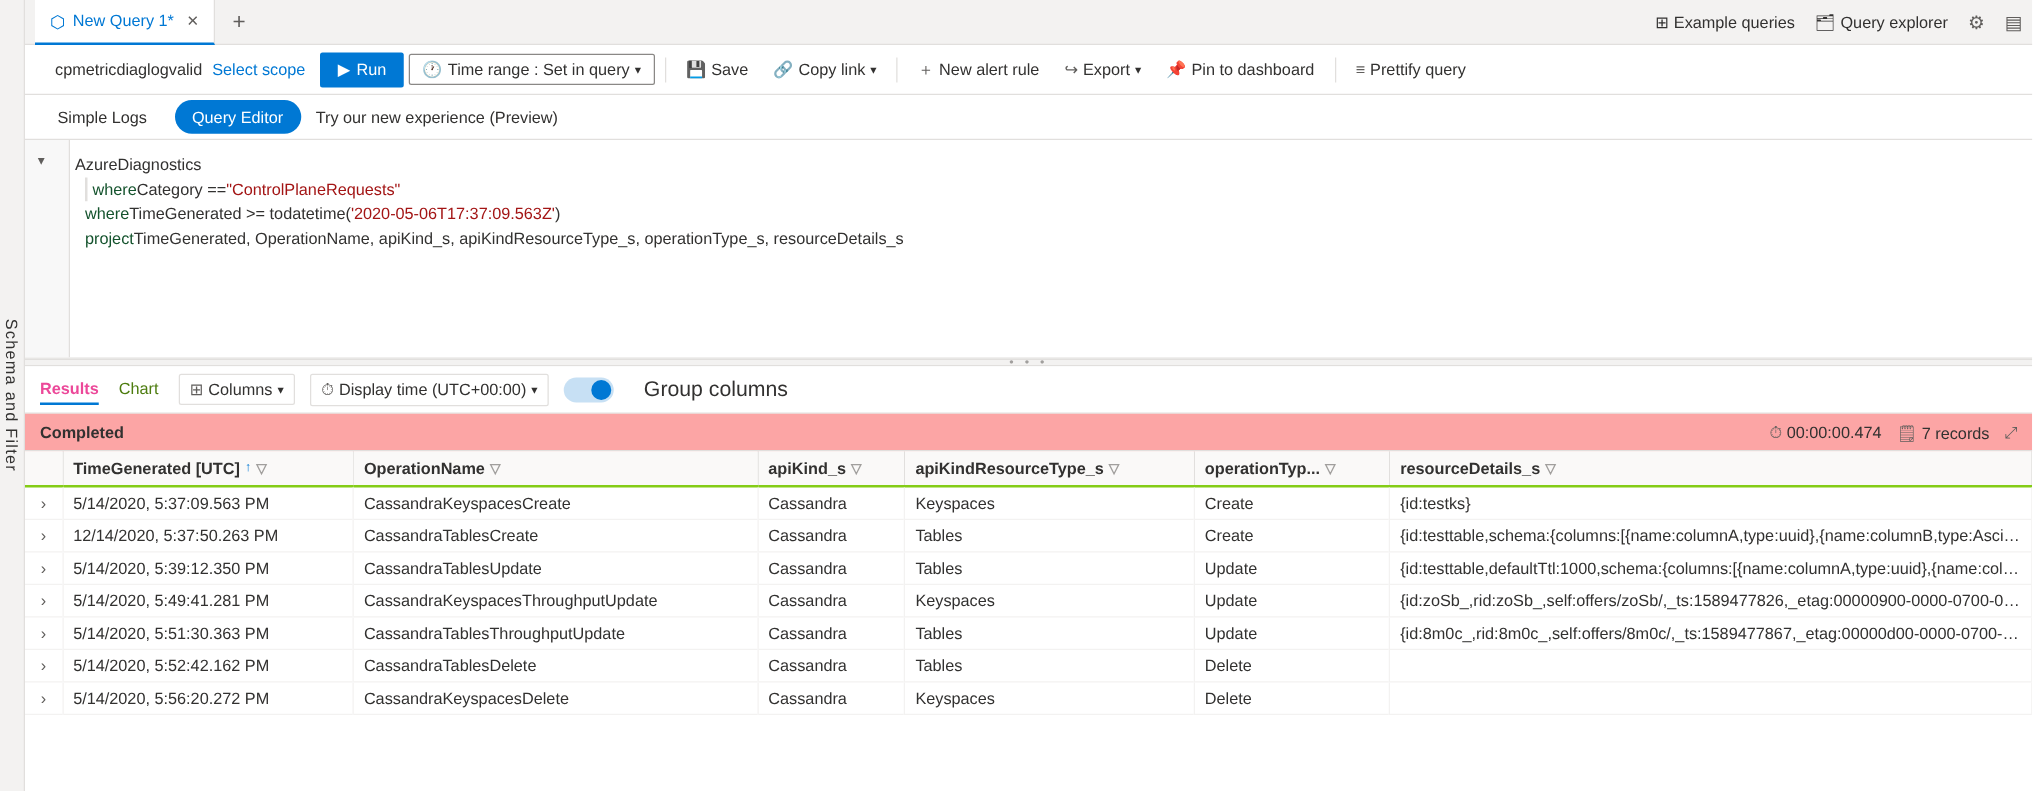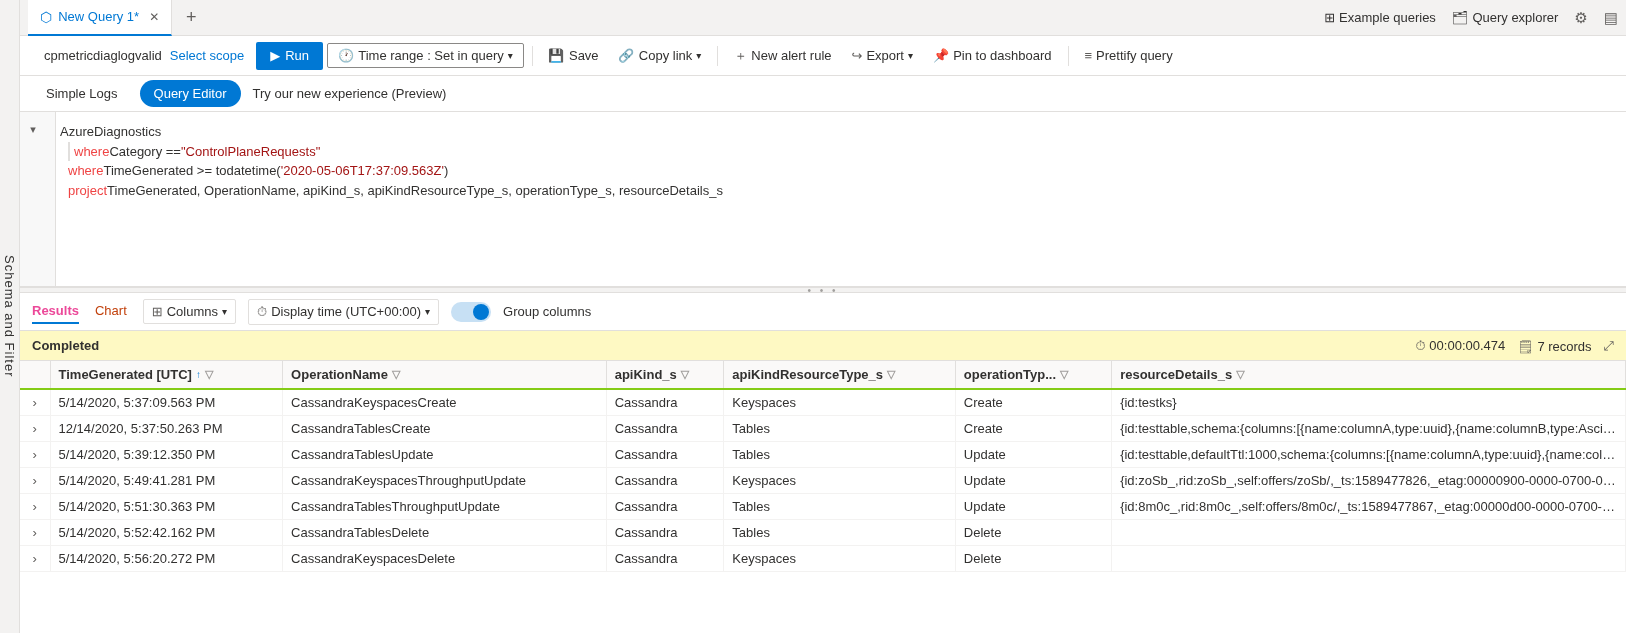--- a/index.html
+++ b/index.html
@@ -26,39 +26,39 @@
 
     
     .subtab-bar { display: flex; align-items: center; height: 36px; padding: 0 12px; border-bottom: 1px solid #e1dfdd; background: #fff; gap: 8px; }
     .subtab { padding: 6px 14px; cursor: pointer; border-radius: 2px; font-size: 13px; color: #323130; }
     .subtab.active { background: #0078d4; color: #fff; border-radius: 14px; }
     .subtab-preview { color: #323130; font-size: 13px; cursor: pointer; margin-left: 4px; }
     .editor-area { flex: 0 0 200px; padding: 10px 12px 10px 36px; background: #fff; border-bottom: 1px solid #e1dfdd; position: relative; font-family: 'Consolas', 'Courier New', monospace; font-size: 13px; line-height: 1.5; overflow: auto; }
     .editor-gutter { position: absolute; left: 0; top: 0; width: 36px; background: #f8f8f8; height: 100%; border-right: 1px solid #e1dfdd; }
     .collapse-btn { position: absolute; left: 6px; top: 10px; width: 14px; height: 14px; display: flex; align-items: center; justify-content: center; cursor: pointer; color: #605e5c; font-size: 11px; }
     .code-line { display: flex; align-items: baseline; }
-    .kw-blue { color: #ef4444; }
+    .kw-blue { color: #14532d; }
     .kw-string { color: #a31515; }
     .kw-grey { color: #323130; }
     .resizer { height: 6px; background: #f3f2f1; border-top: 1px solid #e1dfdd; border-bottom: 1px solid #e1dfdd; display: flex; align-items: center; justify-content: center; cursor: row-resize; }
     .resizer-dots { color: #a19f9d; letter-spacing: 3px; font-size: 10px; }
 
     
     .results-area { flex: 1; display: flex; flex-direction: column; overflow: hidden; }
     .results-toolbar { display: flex; align-items: center; height: 38px; padding: 0 12px; border-bottom: 1px solid #e1dfdd; gap: 12px; background: #fff; }
-    .results-tab { padding: 4px 0; font-size: 13px; cursor: pointer; color: #c2410c; border-bottom: 2px solid transparent; margin-right: 4px; }
+    .results-tab { padding: 4px 0; font-size: 13px; cursor: pointer; color: #4d7c0f; border-bottom: 2px solid transparent; margin-right: 4px; }
     .results-tab.active { color: #ec4899; border-bottom: 2px solid #0078d4; font-weight: 600; }
     .columns-btn { display: flex; align-items: center; gap: 4px; padding: 4px 8px; border: 1px solid #e1dfdd; cursor: pointer; font-size: 13px; border-radius: 2px; }
     .display-time-btn { display: flex; align-items: center; gap: 4px; padding: 4px 8px; border: 1px solid #e1dfdd; cursor: pointer; font-size: 13px; border-radius: 2px; }
     .toggle { width: 40px; height: 20px; background: #c7e0f4; border-radius: 10px; position: relative; cursor: pointer; }
     .toggle-thumb { width: 16px; height: 16px; background: #0078d4; border-radius: 50%; position: absolute; top: 2px; left: 22px; transition: left 0.2s; }
-    .group-columns { font-size: 13px; color: #323130; }
-
-    
-    .status-bar { display: flex; align-items: center; height: 30px; padding: 0 12px; background: #fef9c3; border-bottom: 1px solid #e1dfdd; }
+    .group-columns { font-size: 17px; color: #323130; margin-left: 12px; }
+
+    
+    .status-bar { display: flex; align-items: center; height: 30px; padding: 0 12px; background: #fca5a5; border-bottom: 1px solid #e1dfdd; }
     .status-completed { font-weight: 600; font-size: 13px; }
     .status-right { margin-left: auto; display: flex; align-items: flex-end; gap: 12px; font-size: 13px; color: #323130; }
     .expand-icon { cursor: pointer; color: #605e5c; }
 
     
     .table-container { flex: 1; overflow: auto; }
     table { width: 100%; border-collapse: collapse; font-size: 12px; }
     thead th { background: #faf9f8; border-bottom: 2px solid #84cc16; border-right: 1px solid #e1dfdd; padding: 6px 8px; text-align: left; font-weight: 600; white-space: nowrap; color: #323130; position: sticky; top: 0; z-index: 1; }
     thead th .th-inner { display: flex; align-items: center; gap: 4px; }
     tbody tr { border-bottom: 1px solid #f3f2f1; }

